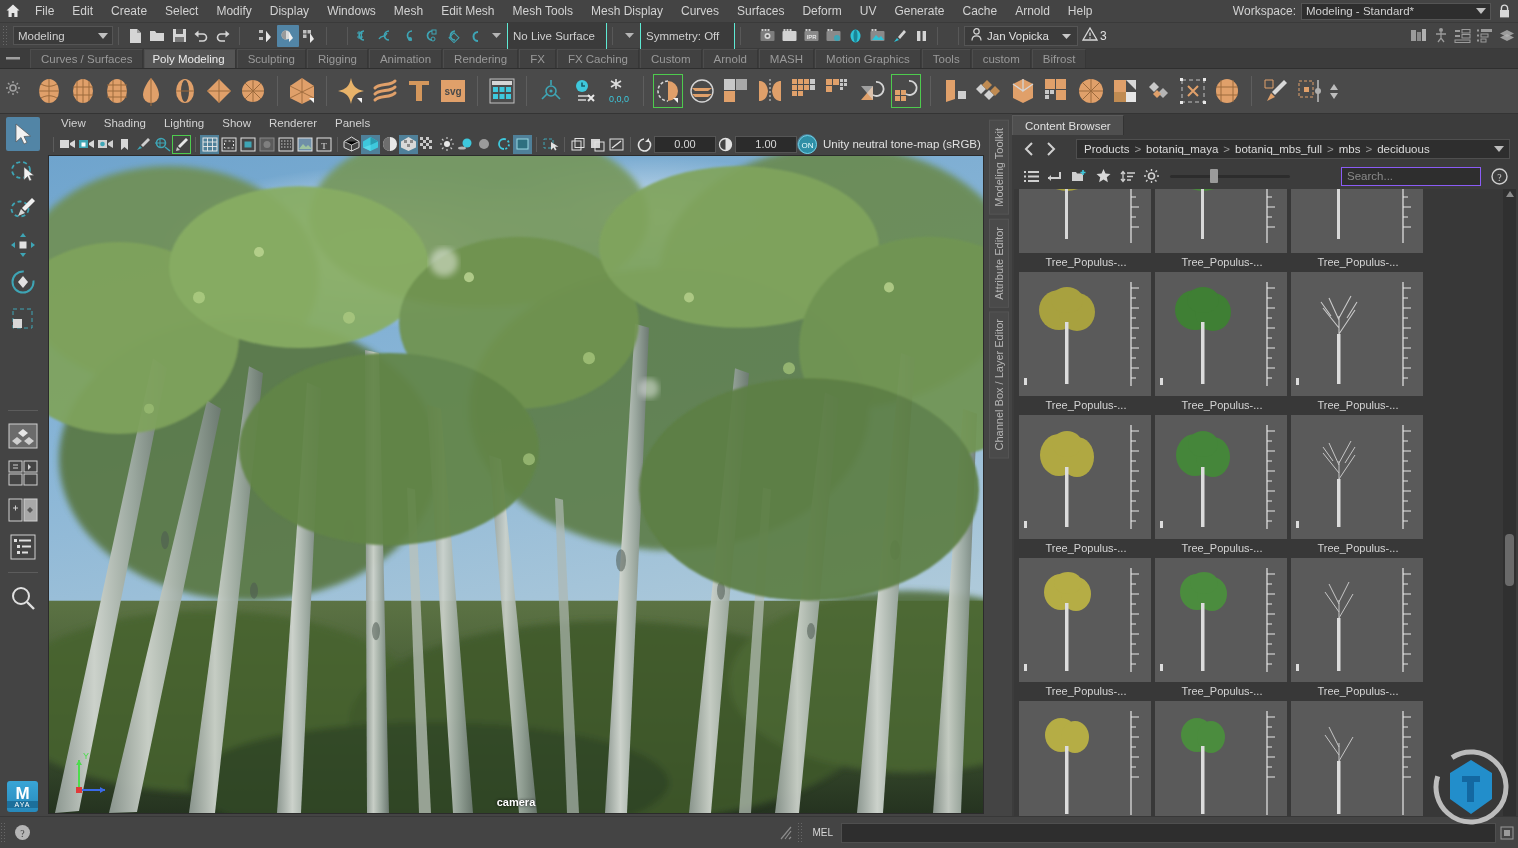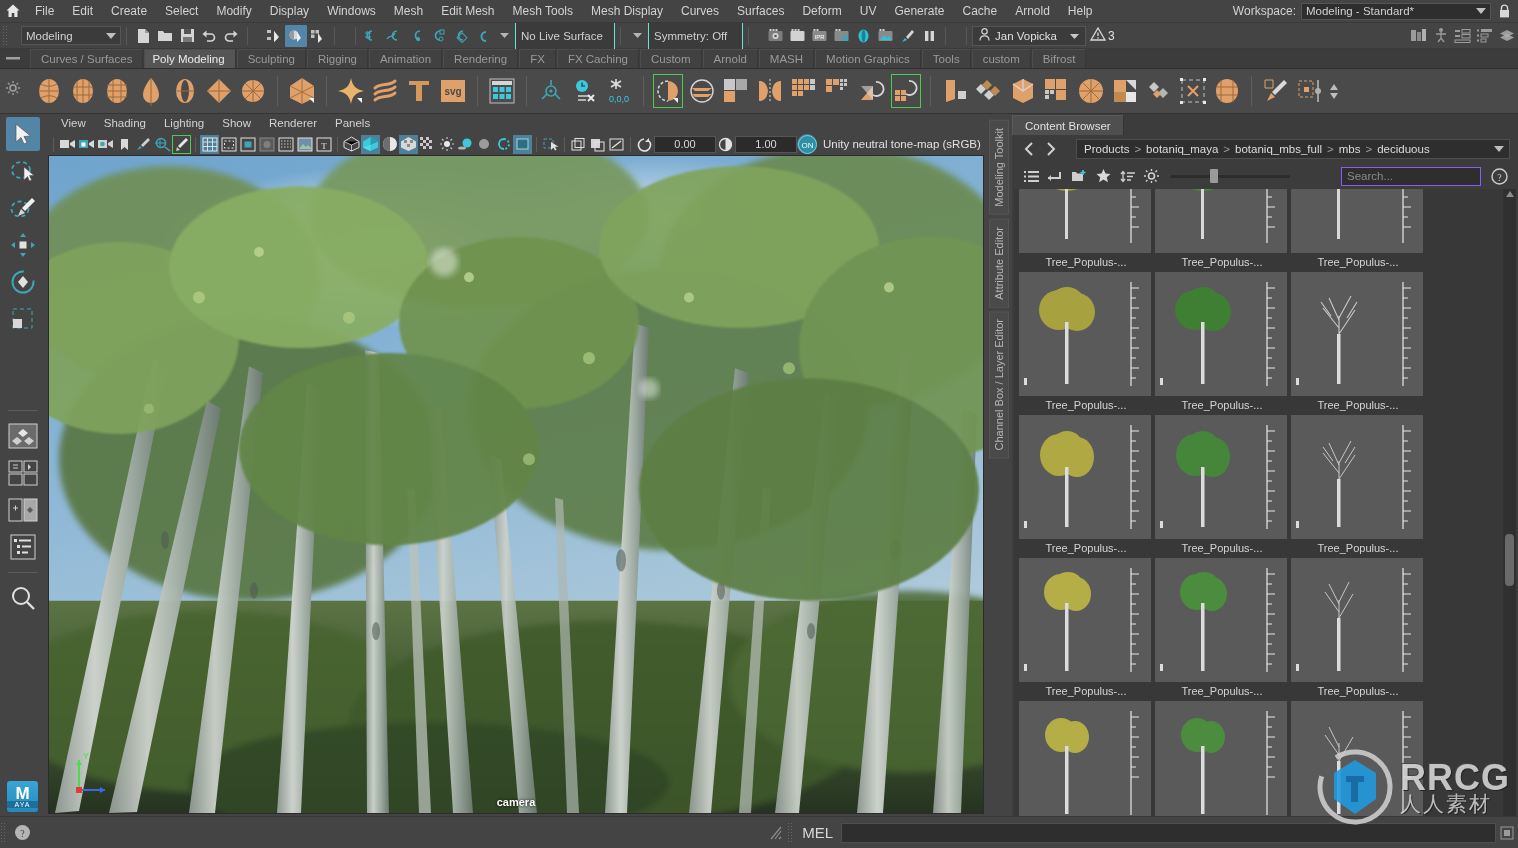--- a/index.html
+++ b/index.html
@@ -34,21 +34,21 @@
   .statusbar {
     height:26px; background:#444444; display:flex; align-items:center;
     border-bottom:1px solid #3a3a3a; flex:none; padding-left:2px;
   }
   .grip { width:7px; height:22px; background:
      radial-gradient(circle, #6d6d6d 1px, transparent 1px) 0 0/3px 3px;
      opacity:.85; flex:none; }
   .mode-combo {
     width:100px; height:19px; background:#3b3b3b; border:1px solid #555;
     display:flex; align-items:center; padding:0 4px; font-size:11.5px; color:#d0d0d0;
-    margin-left:12px; position:relative; flex:none;
+    margin-left:4px; position:relative; flex:none;
   }
   .mode-combo .arr { position:absolute; right:4px; width:0;height:0;
     border-left:5px solid transparent;border-right:5px solid transparent;border-top:6px solid #c0c0c0; }
   .tbtn { width:22px; height:22px; display:flex; align-items:center; justify-content:center; flex:none; border-radius:1px; }
   .tbtn.on { background:#5285a6; }
   .tsep { width:1px; height:18px; background:#585858; margin:0 5px; flex:none; }
   .tdiv { width:10px; flex:none; }
   .live-field {
     height:37px; width:100px; background:#3b3b3b; border:1px solid #5eead4;
     display:flex; align-items:center; padding:0 5px; font-size:11.5px; color:#cfcfcf; flex:none;
@@ -160,21 +160,21 @@
                gap:6px; opacity:.88; pointer-events:none; }
   .wm-text { display:flex; flex-direction:column; line-height:1; }
   .wm-rrcg { font-size:36px; font-weight:bold; color:#d8d8d8;
              text-shadow:1px 1px 0 #222, -1px -1px 0 #444; letter-spacing:1px; }
   .wm-cn { font-size:21px; color:#cfcfcf; text-shadow:1px 1px 0 #222; letter-spacing:2px; margin-top:-3px; }
 
   
   .bottombar { height:32px; background:#444444; display:flex; align-items:center; flex:none; border-top:1px solid #383838; }
   .help-round { width:30px; display:flex; align-items:center; justify-content:center; }
   .cmdline-left { flex:1; height:22px; }
-  .mel-label { font-size:15px; color:#d8d8d8; padding:0 8px; }
+  .mel-label { font-size:10px; color:#d8d8d8; padding:0 8px; }
   .cmd-input { flex:0 0 655px; height:20px; background:#2e2e2e; border:1px solid #4f4f4f; color:#ddd; font-size:11.5px; padding:0 5px; }
   .resize-ic { width:22px; display:flex; justify-content:center; }
 </style>
 </head>
 <body>
 
 <div class="app">
 
   <div class="menubar">
     <div class="home-icon">
@@ -1601,24 +1601,20 @@
         </div>
       </div>
     </div>
 
     <div class="watermark">
       <svg width="78" height="78" viewBox="0 0 78 78">
         <circle cx="39" cy="39" r="35" stroke="#cfcfcf" stroke-width="5" fill="none" stroke-dasharray="150 24" transform="rotate(-48 39 39)"></circle>
         <path d="M39 12 60 25v26L39 66 18 51V25z" fill="#1f9ae0"></path>
         <path d="M30 28h18v6H42v20h-7V34h-5z" fill="#0f6fb0"></path>
       </svg>
-      <div class="wm-text">
-        <div class="wm-rrcg">RRCG</div>
-        <div class="wm-cn">人人素材</div>
-      </div>
     </div>
   </div>
 
   <div class="bottombar">
     <div class="grip"></div>
     <div class="help-round">
       <svg width="17" height="17" viewBox="0 0 17 17">
           <circle cx="8.5" cy="8.5" r="7.5" fill="#b5b5b5"></circle>
           <text x="8.5" y="12.5" font-size="10" fill="#3a3a3a" text-anchor="middle" font-family="Liberation Serif">?</text>
         </svg>

